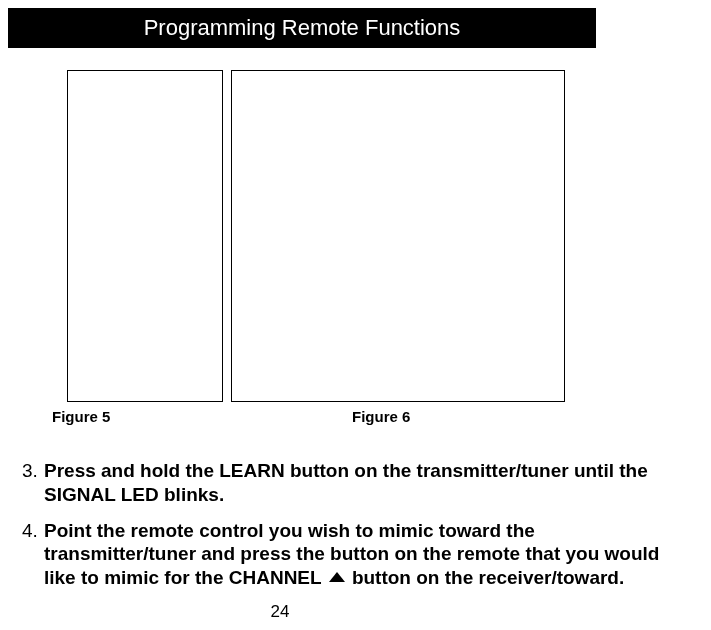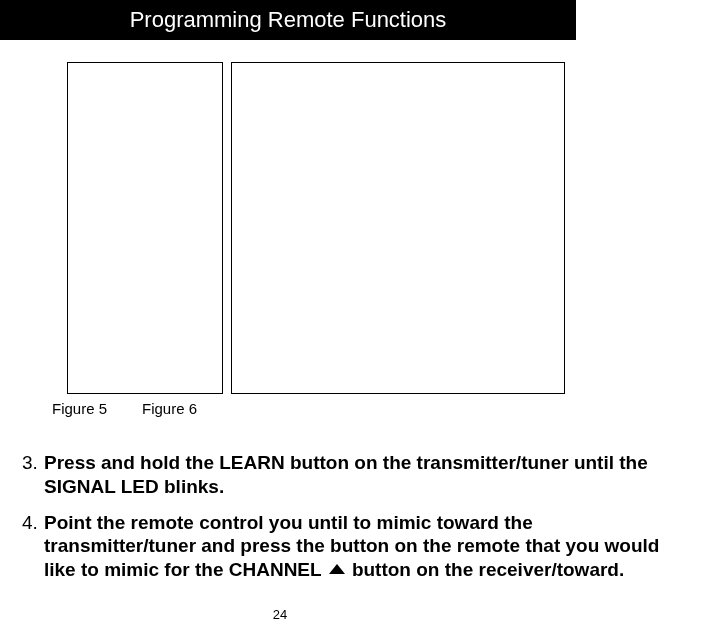--- a/index.html
+++ b/index.html
@@ -11,23 +11,23 @@
       background: #fff;
       color: #000;
       position: relative;
     }
     .header-bar {
       background: #000;
       color: #fff;
       font-size: 22px;
       font-weight: 300;
       text-align: center;
-      padding: 7px 8px;
+      padding: 7px 14px;
       width: 560px;
-      margin: 0;
+      margin: 8px;
     }
     .figures-row {
       display: flex;
       margin-top: 22px;
       margin-left: 67px;
     }
     .figure-box-1 {
       width: 154px;
       height: 330px;
       border: 1.5px solid #000;
@@ -38,23 +38,24 @@
       height: 330px;
       border: 1.5px solid #000;
       background: #fff;
       margin-left: 8px;
     }
     .figure-labels {
       display: flex;
       margin-top: 6px;
       margin-left: 52px;
       font-size: 15px;
+      font-weight: bold;
     }
     .fl1 { width: 90px; }
-    .fl2 { }
+    .fl2 { margin-left: 210px; }
     .steps {
       margin-top: 34px;
       margin-left: 22px;
       margin-right: 50px;
       font-size: 19px;
       line-height: 1.25;
     }
     .step {
       display: flex;
       margin-bottom: 12px;
@@ -66,21 +67,21 @@
     .step-text {
       flex: 1;
       font-weight: bold;
     }
     .page-number {
       position: absolute;
       bottom: 8px;
       left: 0;
       width: 560px;
       text-align: center;
-      font-size: 13px;
+      font-size: 17px;
     }
     .triangle-up {
       display: inline-block;
       width: 0;
       height: 0;
       border-left: 8px solid transparent;
       border-right: 8px solid transparent;
       border-bottom: 10px solid #000;
       vertical-align: middle;
       margin: 0 2px 3px 2px;
@@ -104,20 +105,20 @@
 </div>
 
 <div class="steps">
   <div class="step">
     <div class="step-num">3.</div>
     <div class="step-text">Press and hold the LEARN button on the transmitter/tuner until the SIGNAL LED blinks.</div>
   </div>
   <div class="step">
     <div class="step-num">4.</div>
     <div class="step-text">
-      <span>Point the remote control you until to mimic toward the transmitter/tuner and press the button on the remote that you would like to mimic for the CHANNEL</span>
+      <span>Point the remote control you wish to mimic toward the transmitter/tuner and press the button on the remote that you would like to mimic for the CHANNEL</span>
       <span class="triangle-up"></span>
       <span>button on the receiver/toward.</span>
     </div>
   </div>
 </div>
 
 <div class="page-number">24</div>
 
 </body></html>

